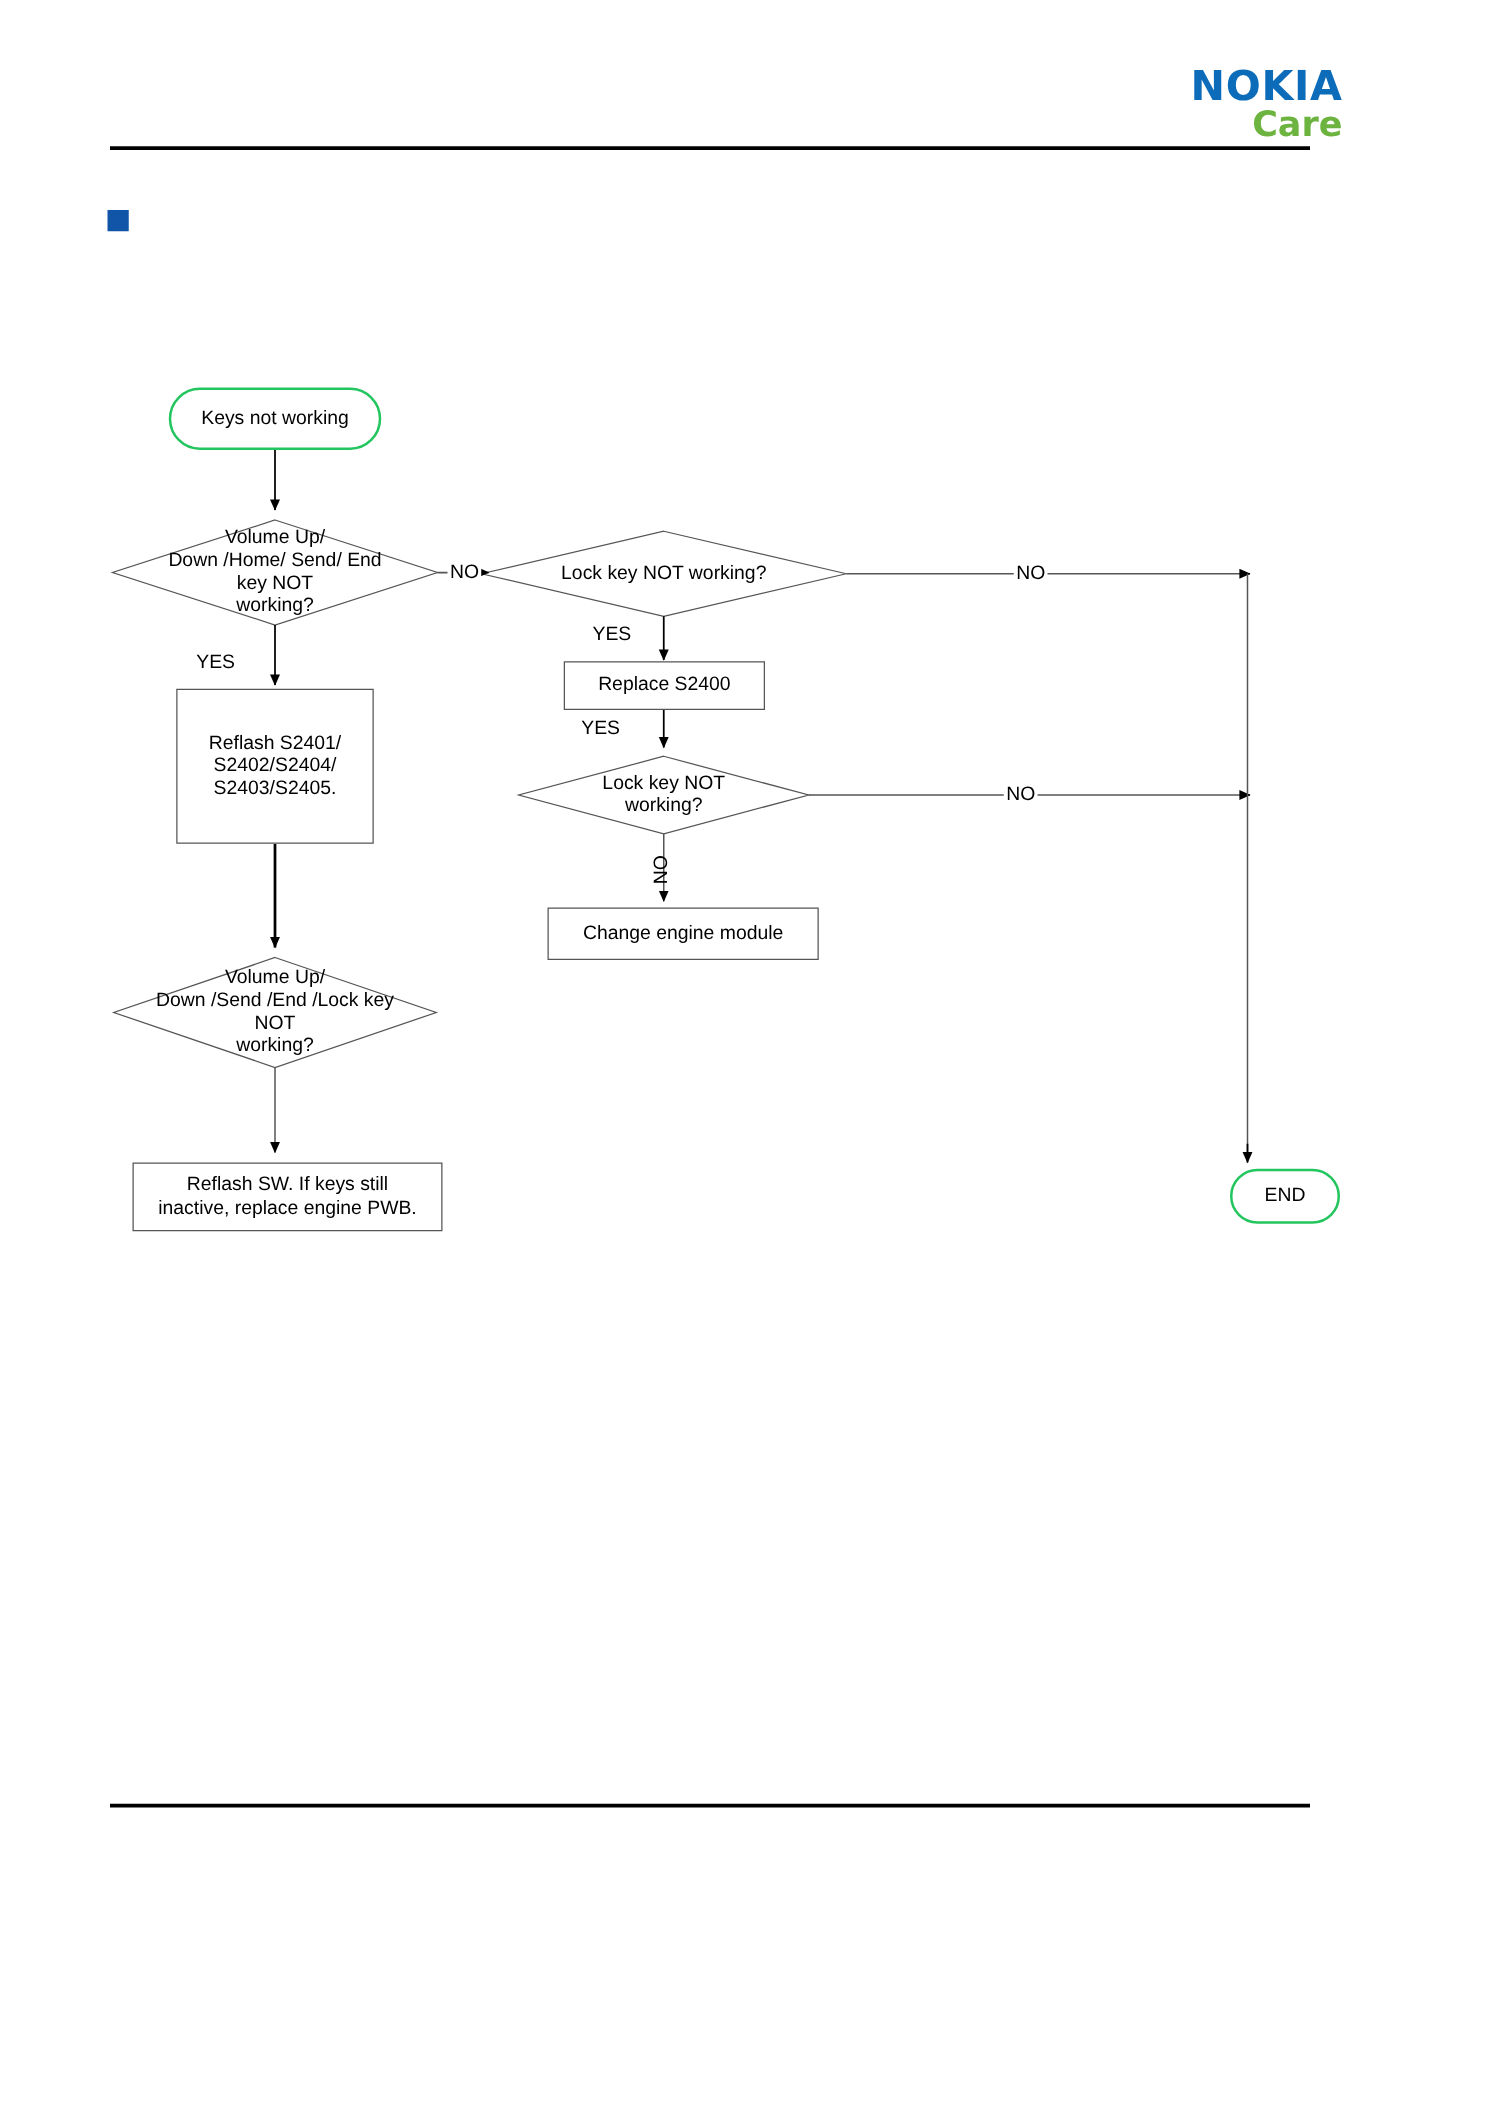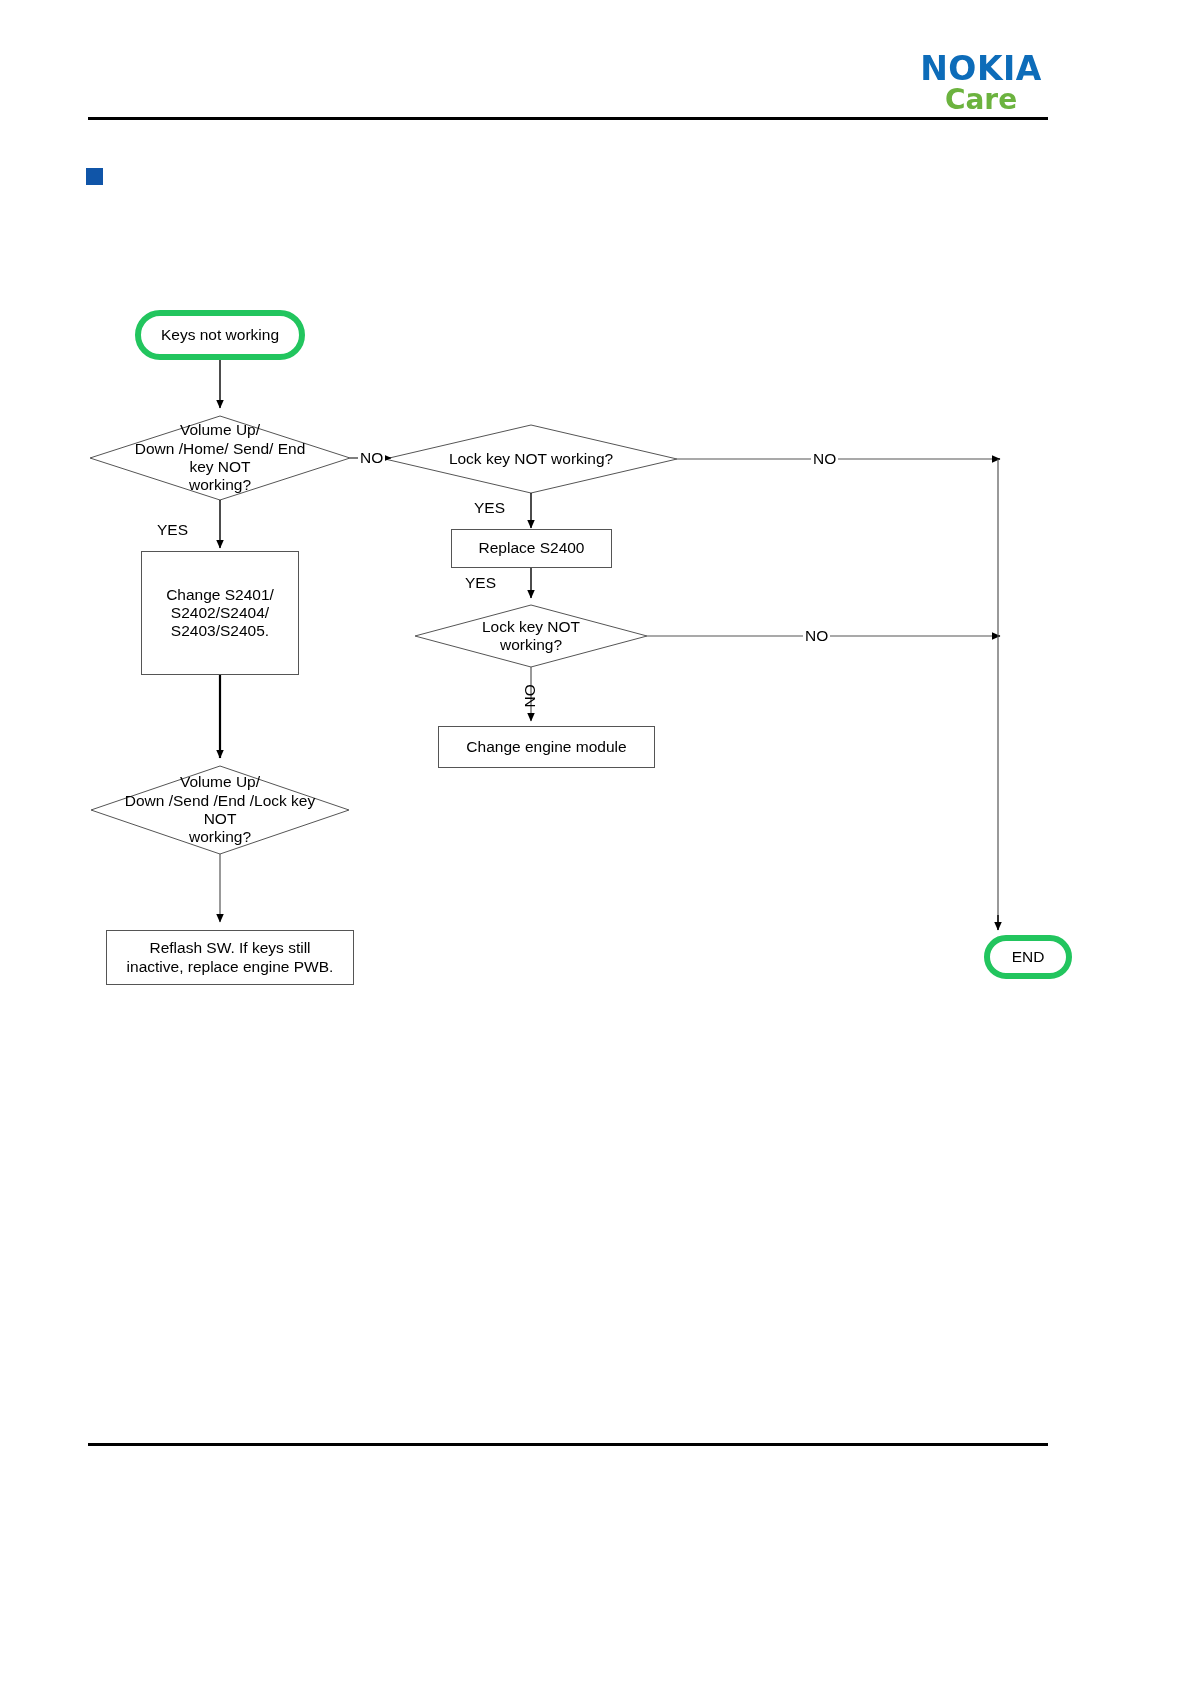--- a/index.html
+++ b/index.html
@@ -15,24 +15,24 @@
     position: relative;
     width: 1191px;
     height: 1684px;
     background: #ffffff;
     overflow: hidden;
   }
 
   
   #logo {
     position: absolute;
-    left: 916px;
+    left: 944px;
     top: 52px;
     width: 130px;
-    text-align: center;
+    text-align: right;
     line-height: 1;
   }
   #logo .nokia-word {
     display: block;
     font-family: "DejaVu Sans", sans-serif;
     font-weight: bold;
     font-size: 33px;
     letter-spacing: 0.5px;
     color: #0d6cb9;
   }
@@ -101,21 +101,21 @@
     display: flex;
     align-items: center;
     justify-content: center;
     text-align: center;
     font-size: 15.5px;
     line-height: 1.18;
     color: #000000;
     white-space: pre-line;
   }
   .node.terminator {
-    border: 6px solid #22c55e;
+    border: 2px solid #22c55e;
     border-radius: 999px;
     background: #ffffff;
   }
   .node.process {
     border: 1px solid #555555;
     background: #ffffff;
     align-items: center;
   }
   .node.decision {
     background: transparent;
@@ -205,21 +205,21 @@
 Down /Home/ Send/ End
 key NOT
 working?</span>
     </div>
 
     <div class="node decision" style="left:385px; top:425px; width:292px; height:68px;">
       <span class="decision-label">Lock key NOT working?</span>
     </div>
 
     <div class="node process" style="left:141px; top:551px; width:158px; height:124px;">
-      <span>Change S2401/
+      <span>Reflash S2401/
 S2402/S2404/
 S2403/S2405.</span>
     </div>
 
     <div class="node process" style="left:451px; top:529px; width:161px; height:39px;">
       <span>Replace S2400</span>
     </div>
 
     <div class="node decision" style="left:415px; top:605px; width:232px; height:62px;">
       <span class="decision-label">Lock key NOT

